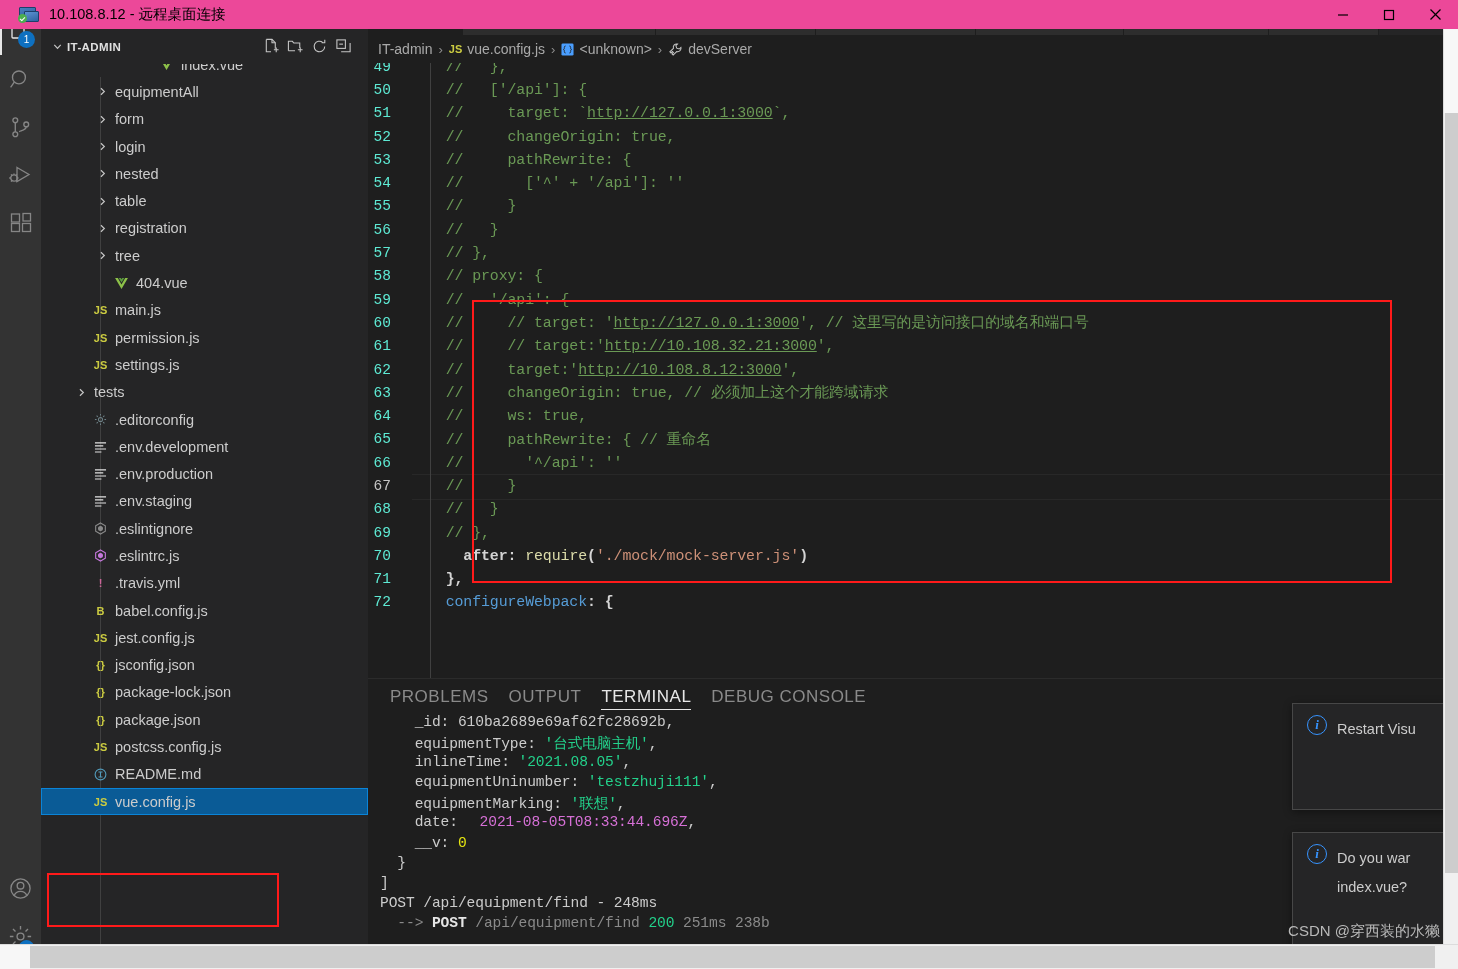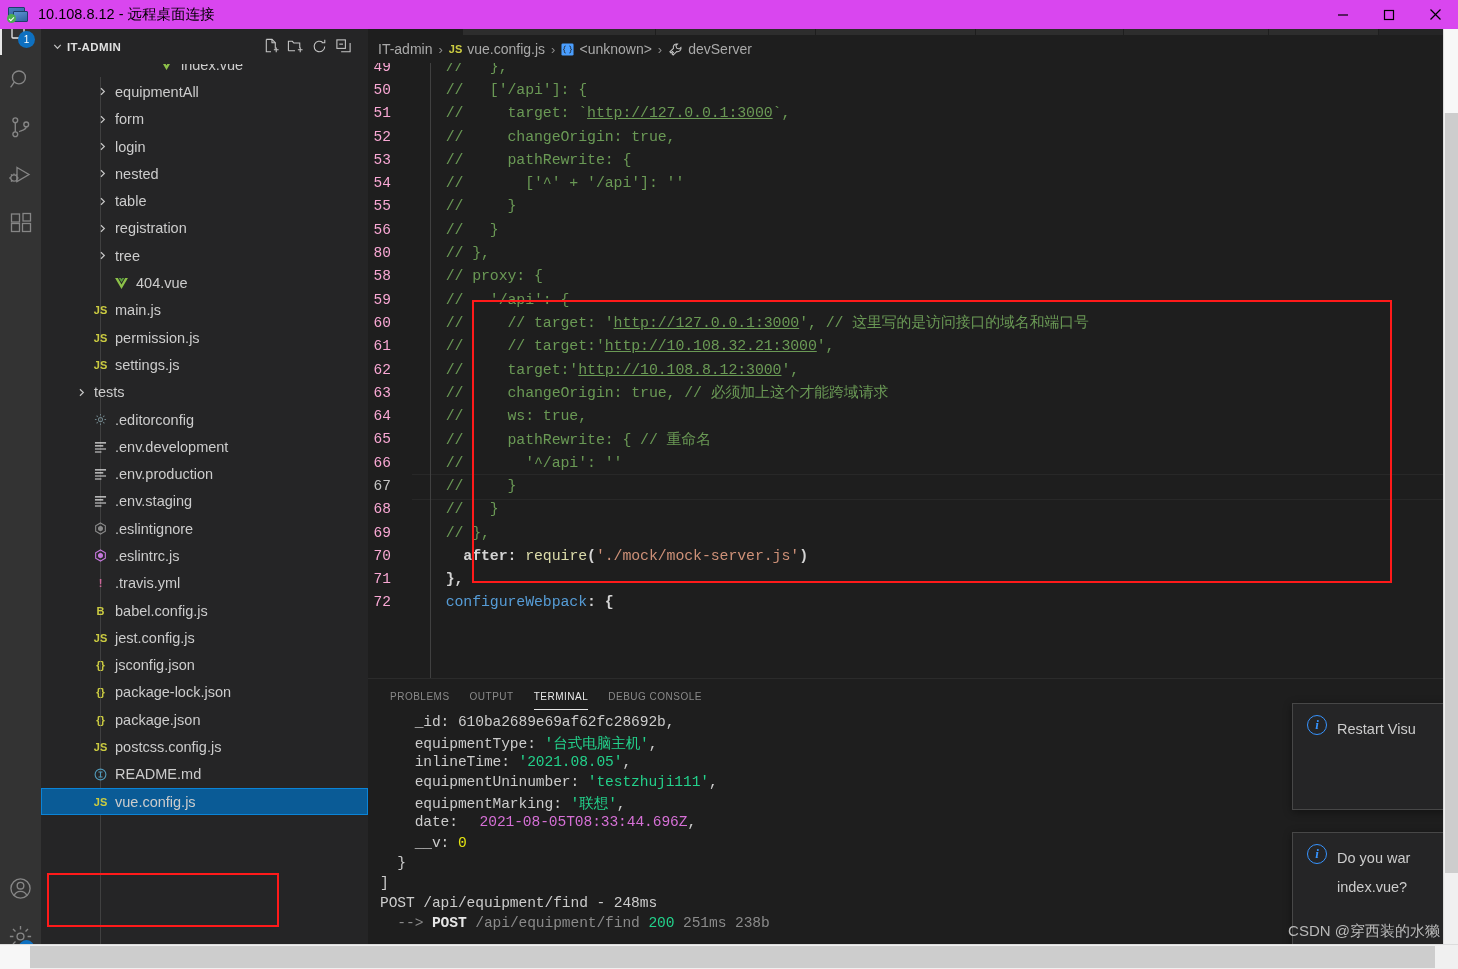--- a/index.html
+++ b/index.html
@@ -7,22 +7,22 @@
     width: 1458px; height: 969px;
     overflow: hidden;
     background: #fff;
     font-family: "Liberation Sans", sans-serif;
   }
   #root { position: relative; width: 1458px; height: 969px; }
 
   
   .rdp-titlebar {
     position: absolute; left: 0; top: 0; width: 1458px; height: 29px;
-    background: #d946ef;
-    display: flex; align-items: center;
+    background: #ec4899;
+    display: flex; align-items: center; padding-left: 11px;
   }
   .rdp-icon { width: 26px; height: 22px; margin-left: 5px; position: relative; flex: none; }
   .rdp-icon .mon {
     position: absolute; left: 3px; top: 3px; width: 17px; height: 12px;
     background: linear-gradient(160deg,#4a7fc1,#2b5c97); border: 1px solid #1d3f6b; border-radius: 1px;
   }
   .rdp-icon .mon2 {
     position: absolute; left: 8px; top: 7px; width: 15px; height: 11px;
     background: linear-gradient(160deg,#5d93d4,#2f63a0); border: 1px solid #1d3f6b; border-radius: 1px;
   }
@@ -149,21 +149,21 @@
   }
   .code-scroll { position: absolute; left: 0; top: -8px; width: 1075px; }
   .cline { height: 23.3px; display: flex; align-items: center; position: relative; }
   .cline.cur .gutter { color: #c6c6c6; }
   .cline.cur:after {
     content:''; position:absolute; left:44px; right:0; top:0; height:23.3px;
     border-top:1px solid #282828; border-bottom:1px solid #282828; pointer-events:none;
   }
   .gutter {
     width: 44px; text-align: right; padding-right: 21px; flex: none;
-    color: #f9a8d4; font-family: "Liberation Mono", monospace; font-size: 14.5px;
+    color: #5eead4; font-family: "Liberation Mono", monospace; font-size: 14.5px;
   }
   .fold { width: 16px; flex: none; }
   .ctext {
     font-family: "Liberation Mono", monospace; font-size: 14.9px;
     white-space: pre; color: #d4d4d4; letter-spacing: -0.1px;
   }
   .cmt { color: #6a9955; }
   .kw  { color: #569cd6; }
   .str { color: #ce9178; }
   .fn  { color: #dcdcaa; }
@@ -177,21 +177,21 @@
     position: absolute; border: 2.5px solid #ff1a1a; pointer-events: none; z-index: 40;
   }
 
   
   .panel {
     position: absolute; left: 0; top: 649px; width: 1075px; height: 266px; background: #1e1e1e;
     border-top: 1px solid #2b2b2b;
   }
   .panel-tabs { height: 35px; display: flex; align-items: center; padding-left: 12px; gap: 0; }
   .ptab {
-    font-size: 10px; letter-spacing: .5px; color: #8a8a8a; text-transform: uppercase;
+    font-size: 17px; letter-spacing: .5px; color: #8a8a8a; text-transform: uppercase;
     padding: 0 10px; height: 35px; display: flex; align-items: center; position: relative;
   }
   .ptab.active { color: #e7e7e7; }
   .ptab.active:after {
     content:''; position:absolute; left:10px; right:10px; bottom:4px; height:1px; background:#e7e7e7;
   }
   .term {
     position: absolute; left: 0; top: 35px; width: 1075px; height: 231px; overflow: hidden;
     padding-left: 12px;
   }
@@ -648,21 +648,21 @@
               <span class="gutter">55</span>
               <span class="fold"></span>
               <span class="ctext"><span class="cmt">  //     }</span></span>
             </div>
             <div class="cline">
               <span class="gutter">56</span>
               <span class="fold"></span>
               <span class="ctext"><span class="cmt">  //   }</span></span>
             </div>
             <div class="cline">
-              <span class="gutter">80</span>
+              <span class="gutter">57</span>
               <span class="fold"></span>
               <span class="ctext"><span class="cmt">  // },</span></span>
             </div>
             <div class="cline">
               <span class="gutter">58</span>
               <span class="fold"></span>
               <span class="ctext"><span class="cmt">  // proxy: {</span></span>
             </div>
             <div class="cline">
               <span class="gutter">59</span>

